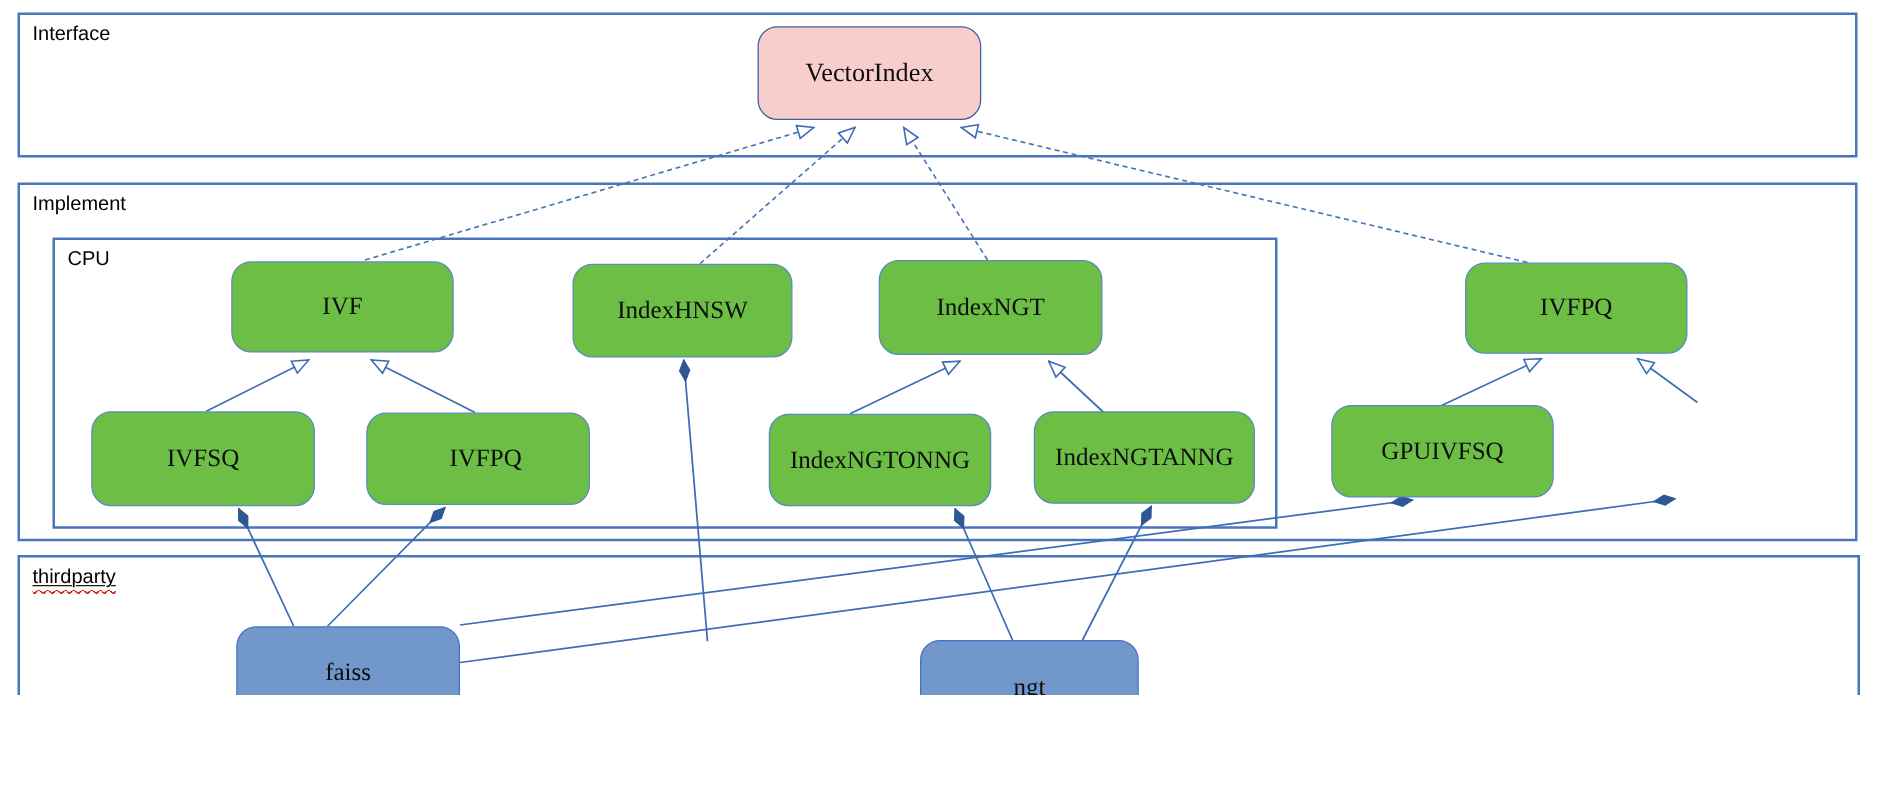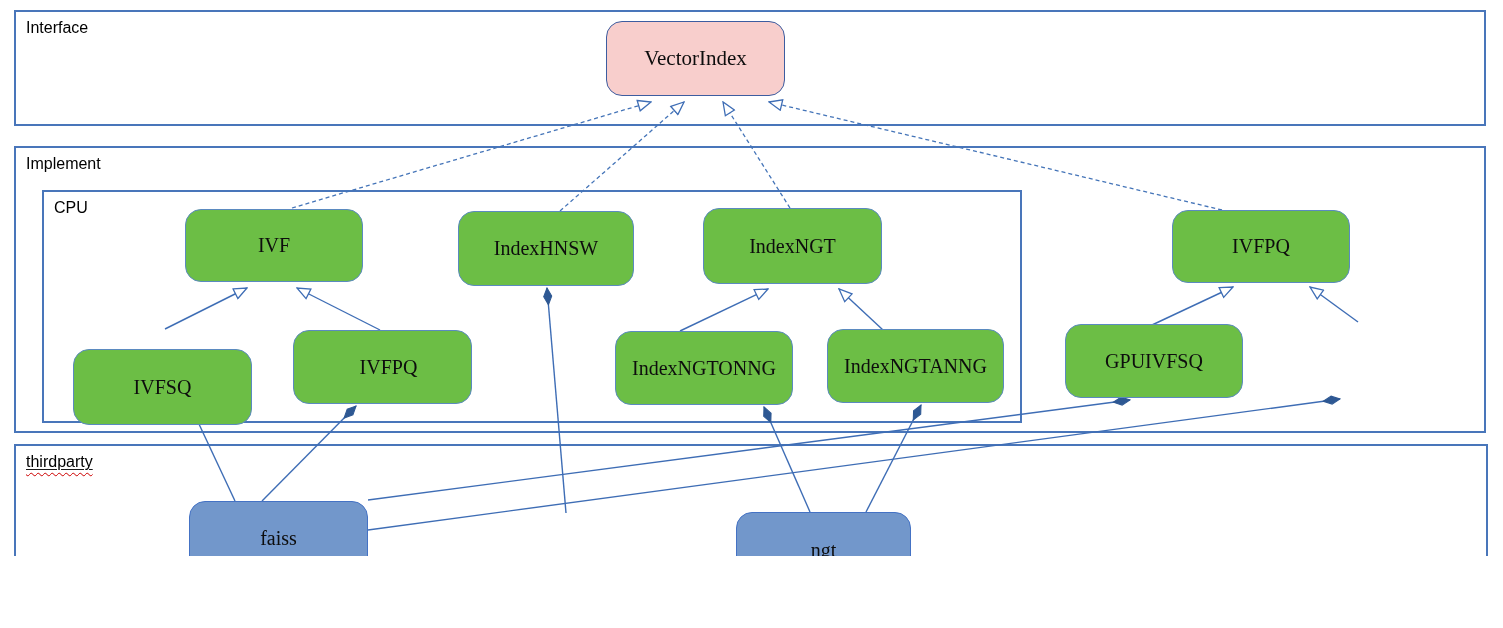--- a/index.html
+++ b/index.html
@@ -136,21 +136,21 @@
   </div>
 
   <div class="node cls" style="left:703px; top:208px; width:179px; height:76px;">
     <span>IndexNGT</span>
   </div>
 
   <div class="node cls" style="left:1172px; top:210px; width:178px; height:73px;">
     <span>IVFPQ</span>
   </div>
 
-  <div class="node cls" style="left:73px; top:349px; width:179px; height:76px;">
+  <div class="node cls" style="left:73px; top:329px; width:179px; height:76px;">
     <span>IVFSQ</span>
   </div>
 
   <div class="node cls" style="left:293px; top:330px; width:179px; height:74px;padding-left:12px;">
     <span>IVFPQ</span>
   </div>
 
   <div class="node cls" style="left:615px; top:331px; width:178px; height:74px;">
     <span>IndexNGTONNG</span>
   </div>

